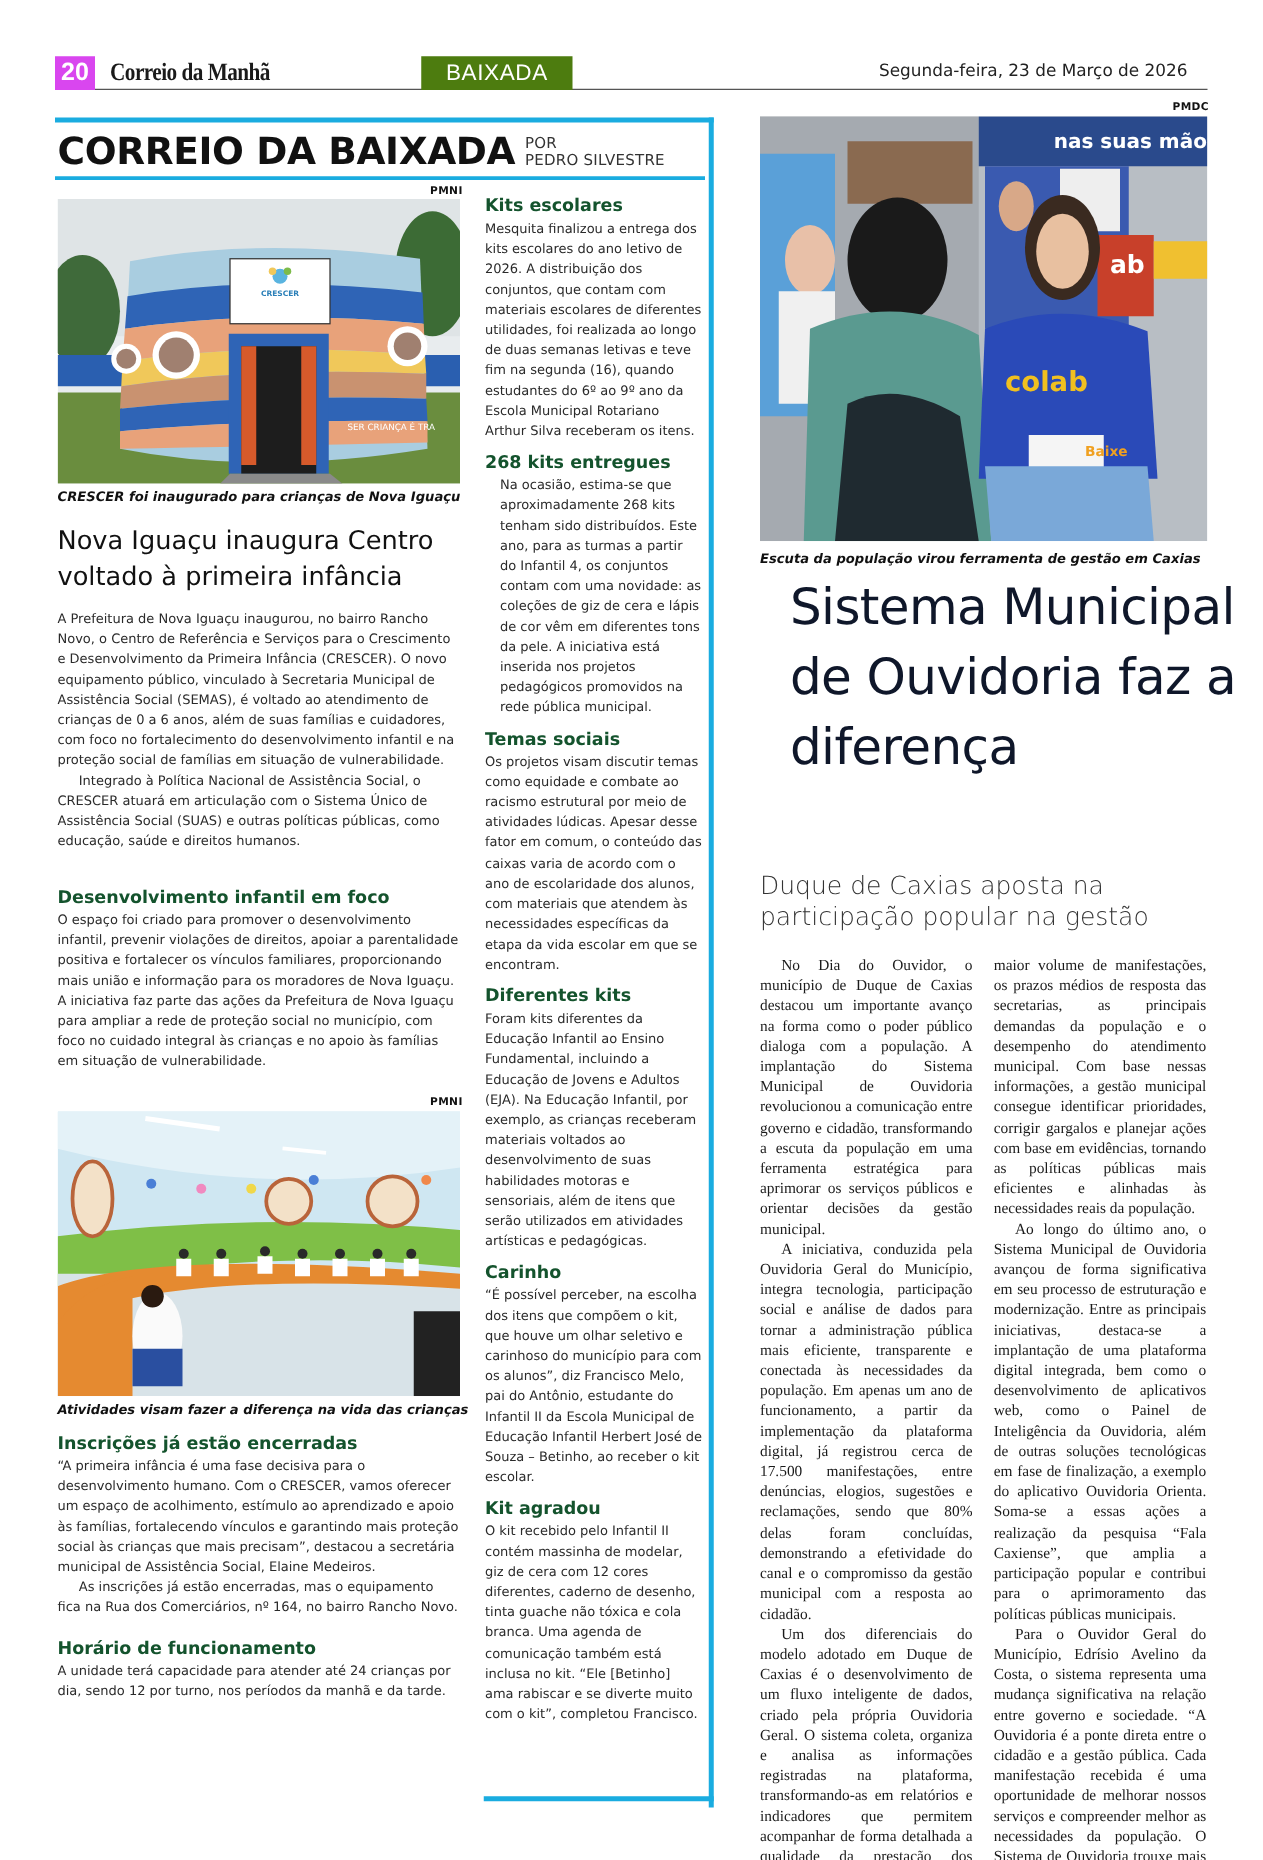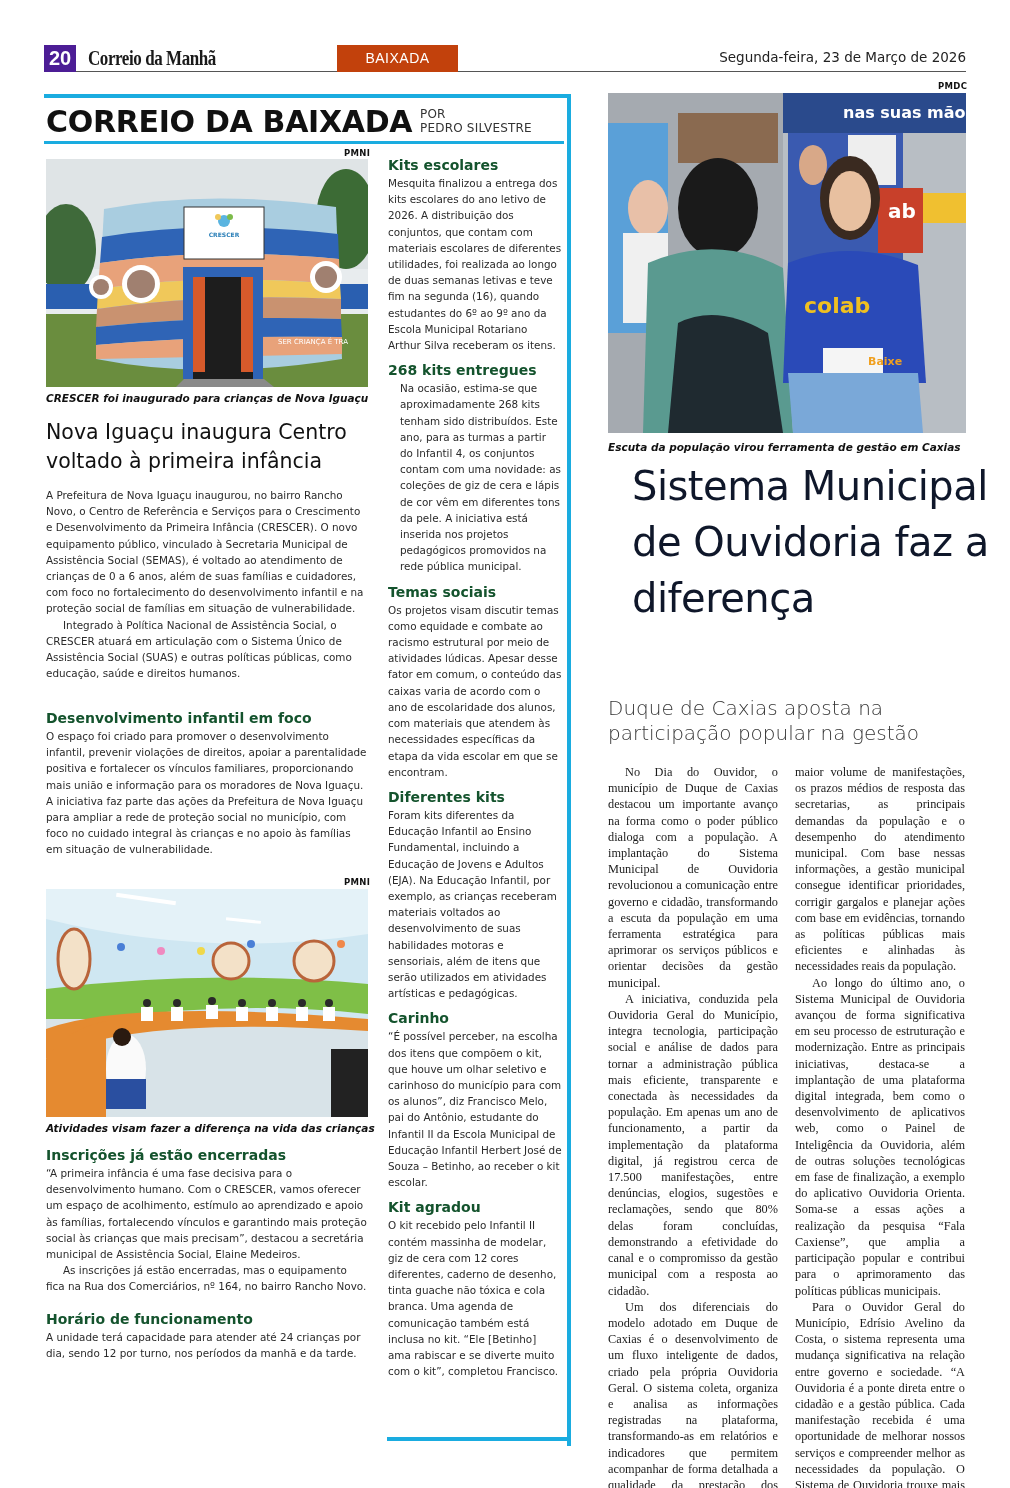--- a/index.html
+++ b/index.html
@@ -1,24 +1,24 @@
 <!DOCTYPE html>
 <html><head>
 <meta charset="utf-8">
 <style>
   * { box-sizing: border-box; margin: 0; padding: 0; }
   html, body { width: 1010px; height: 1488px; background: #ffffff; overflow: hidden; }
   body { position: relative; font-family: "DejaVu Sans", sans-serif; color: #1a1a1a; }
 
   
   .masthead { position: absolute; left: 44px; top: 45px; width: 922px; height: 27px; border-bottom: 1px solid #555; }
-  .page-num { position: absolute; left: 0; top: 0; width: 32px; height: 27px; background: #4c1d95; color: #fff; font-family: "Liberation Sans", sans-serif; font-size: 20px; font-weight: bold; line-height: 27px; text-align: center; }
+  .page-num { position: absolute; left: 0; top: 0; width: 32px; height: 27px; background: #d946ef; color: #fff; font-family: "Liberation Sans", sans-serif; font-size: 20px; font-weight: bold; line-height: 27px; text-align: center; }
   .paper-name { position: absolute; left: 44px; top: 2px; font-family: "Liberation Serif", serif; font-size: 20px; font-weight: bold; letter-spacing: -0.5px; transform: scaleX(0.85); transform-origin: left center; white-space: nowrap; }
-  .section-tag { position: absolute; left: 293px; top: 0; width: 121px; height: 27px; background: #c2410c; color: #fff; font-family: "Liberation Sans", sans-serif; font-size: 14px; line-height: 27px; text-align: center; letter-spacing: 0.5px; }
-  .issue-date { position: absolute; right: 0; top: 4px; font-family: "DejaVu Sans", sans-serif; font-size: 13.5px; color: #222; white-space: nowrap; }
+  .section-tag { position: absolute; left: 293px; top: 0; width: 121px; height: 27px; background: #4d7c0f; color: #fff; font-family: "Liberation Sans", sans-serif; font-size: 18px; line-height: 27px; text-align: center; letter-spacing: 0.5px; }
+  .issue-date { position: absolute; right: 16px; top: 4px; font-family: "DejaVu Sans", sans-serif; font-size: 13.5px; color: #222; white-space: nowrap; }
 
   
   .column-box { position: absolute; left: 44px; top: 94px; width: 527px; height: 1352px; border-top: 4px solid #1aace0; border-right: 4px solid #1aace0; }
   .column-box-bottom { position: absolute; left: 387px; top: 1437px; width: 184px; height: 4px; background: #1aace0; }
   .col-header-title { position: absolute; left: 46px; top: 104px; font-family: "DejaVu Sans", sans-serif; font-weight: bold; font-size: 30px; letter-spacing: -0.3px; white-space: nowrap; color: #111; }
   .col-header-by { position: absolute; left: 420px; top: 107px; font-size: 12px; line-height: 14px; color: #333; letter-spacing: 0.2px; }
   .col-header-rule { position: absolute; left: 44px; top: 141px; width: 520px; height: 3px; background: #1aace0; }
 
   .credit { position: absolute; font-size: 8.5px; font-weight: bold; color: #111; letter-spacing: 0.3px; }
   .photo { position: absolute; overflow: hidden; }

